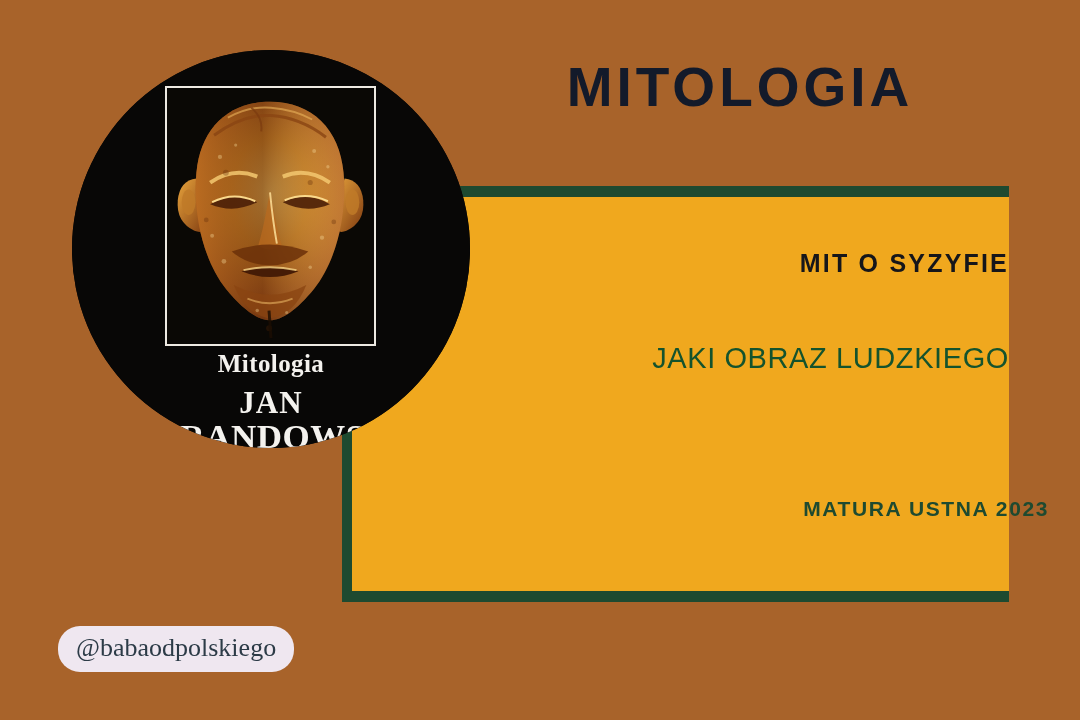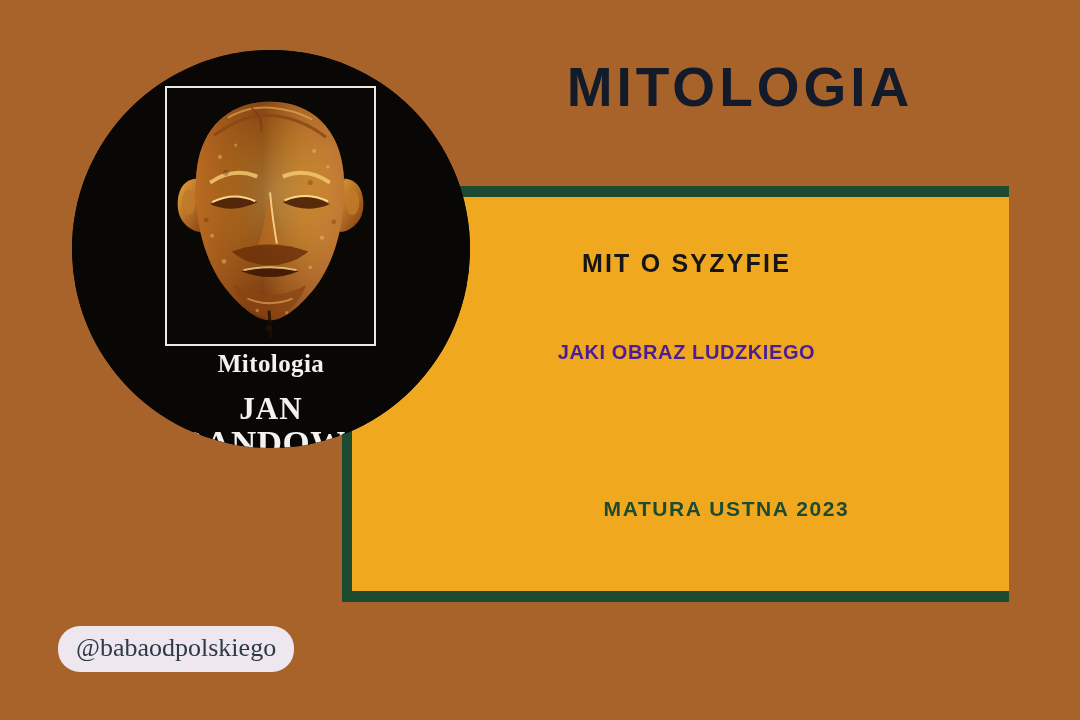--- a/index.html
+++ b/index.html
@@ -33,37 +33,37 @@
     background:#1E4A30;
     padding:11px 0 11px 10px;
   }
   #info-card-inner {
     width:100%; height:100%;
     background:#F0A81E;
     position:relative;
   }
   .card-text-block {
     position:absolute;
-    left:6px; width:100%;
-    text-align:center;
+    left:0; width:100%;
+    text-align:right;
   }
   #card-subject {
     top:52px;
     font-size:25px;
     font-weight:bold;
     letter-spacing:2.2px;
     color:#16161A;
     white-space:nowrap;
   }
   #card-question {
     top:143px;
-    font-size:20px;
-    font-weight:bold;
+    font-size:29px;
+    font-weight:normal;
     letter-spacing:0.6px;
-    color:#4c1d95;
+    color:#14532d;
     line-height:1.28;
   }
   #card-exam {
     top:300px;
     font-size:21px;
     font-weight:bold;
     letter-spacing:1.6px;
     color:#1E4A30;
     white-space:nowrap;
     margin-left:40px;
@@ -110,21 +110,21 @@
   }
   #cover-title-line {
     font-size:25px;
     font-weight:bold;
     letter-spacing:0.4px;
   }
   #cover-author-first {
     font-size:31px;
     font-weight:bold;
     letter-spacing:1px;
-    margin-top:13px;
+    margin-top:7px;
   }
   #cover-author-last {
     font-size:33px;
     font-weight:bold;
     letter-spacing:0.5px;
     transform:scaleX(1.06);
     margin-top:-2px;
   }
 
   

